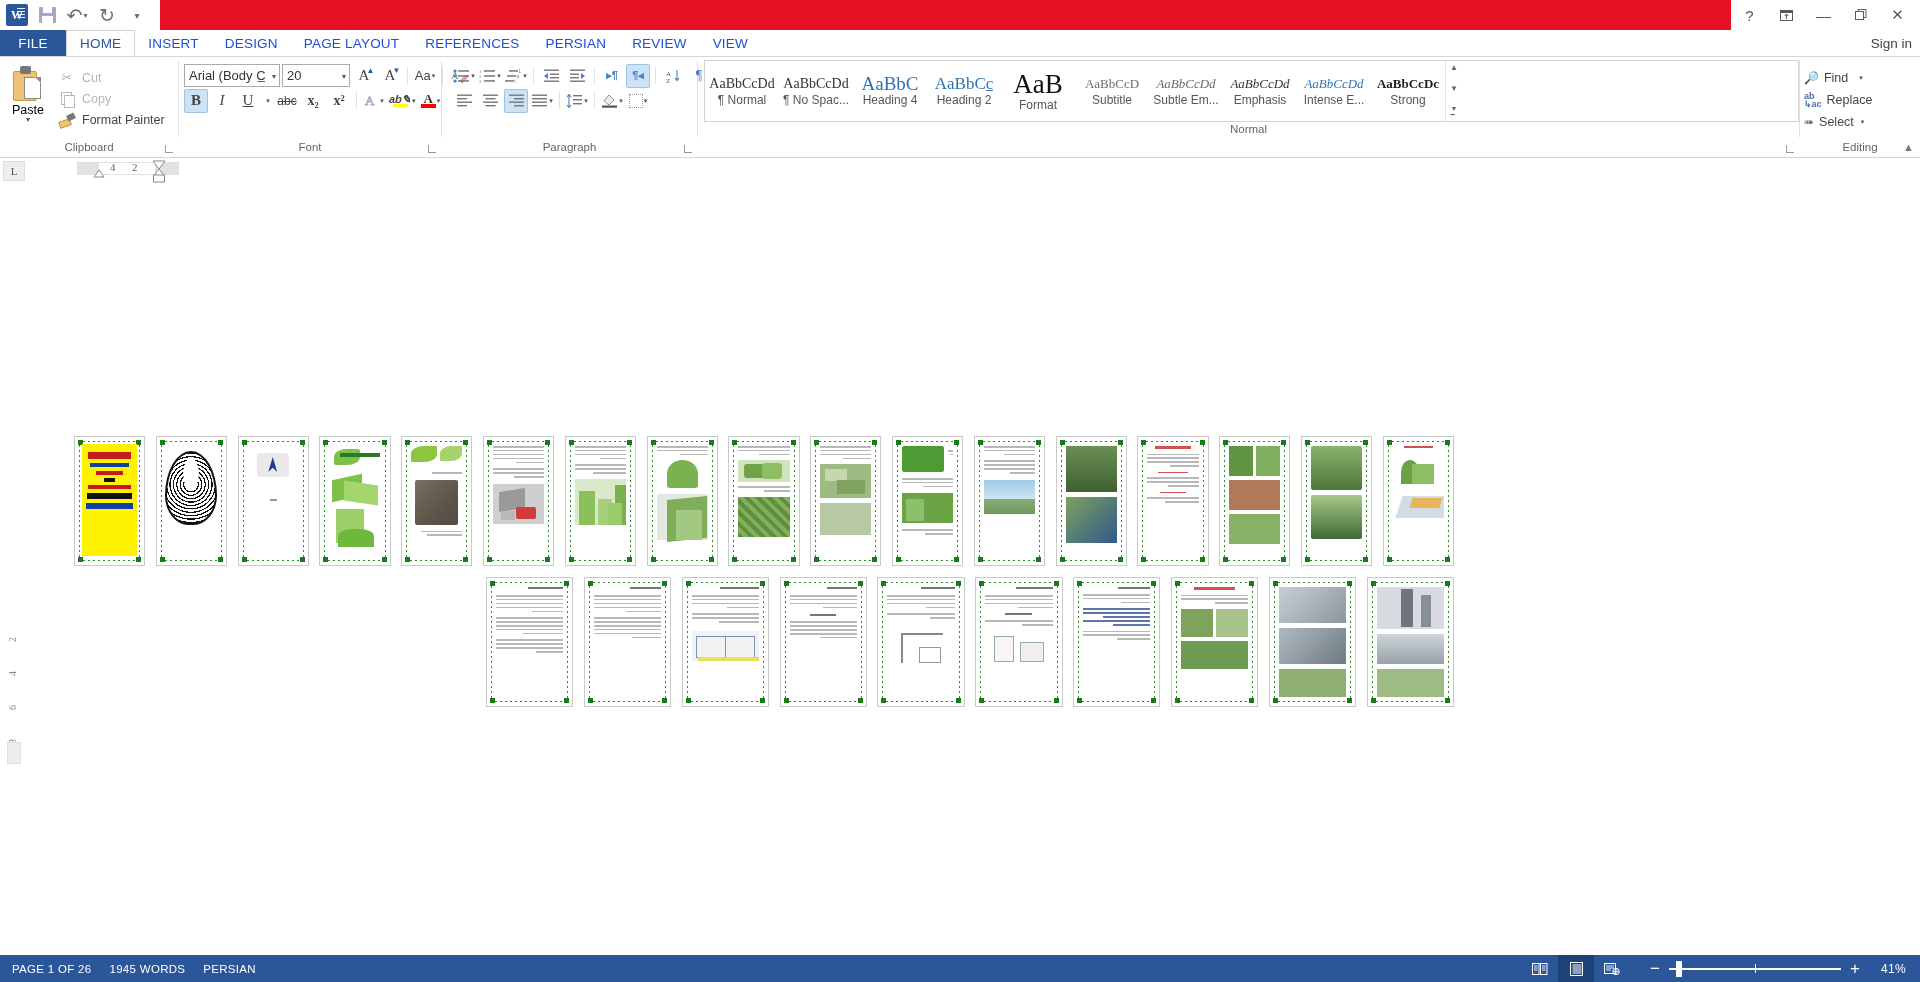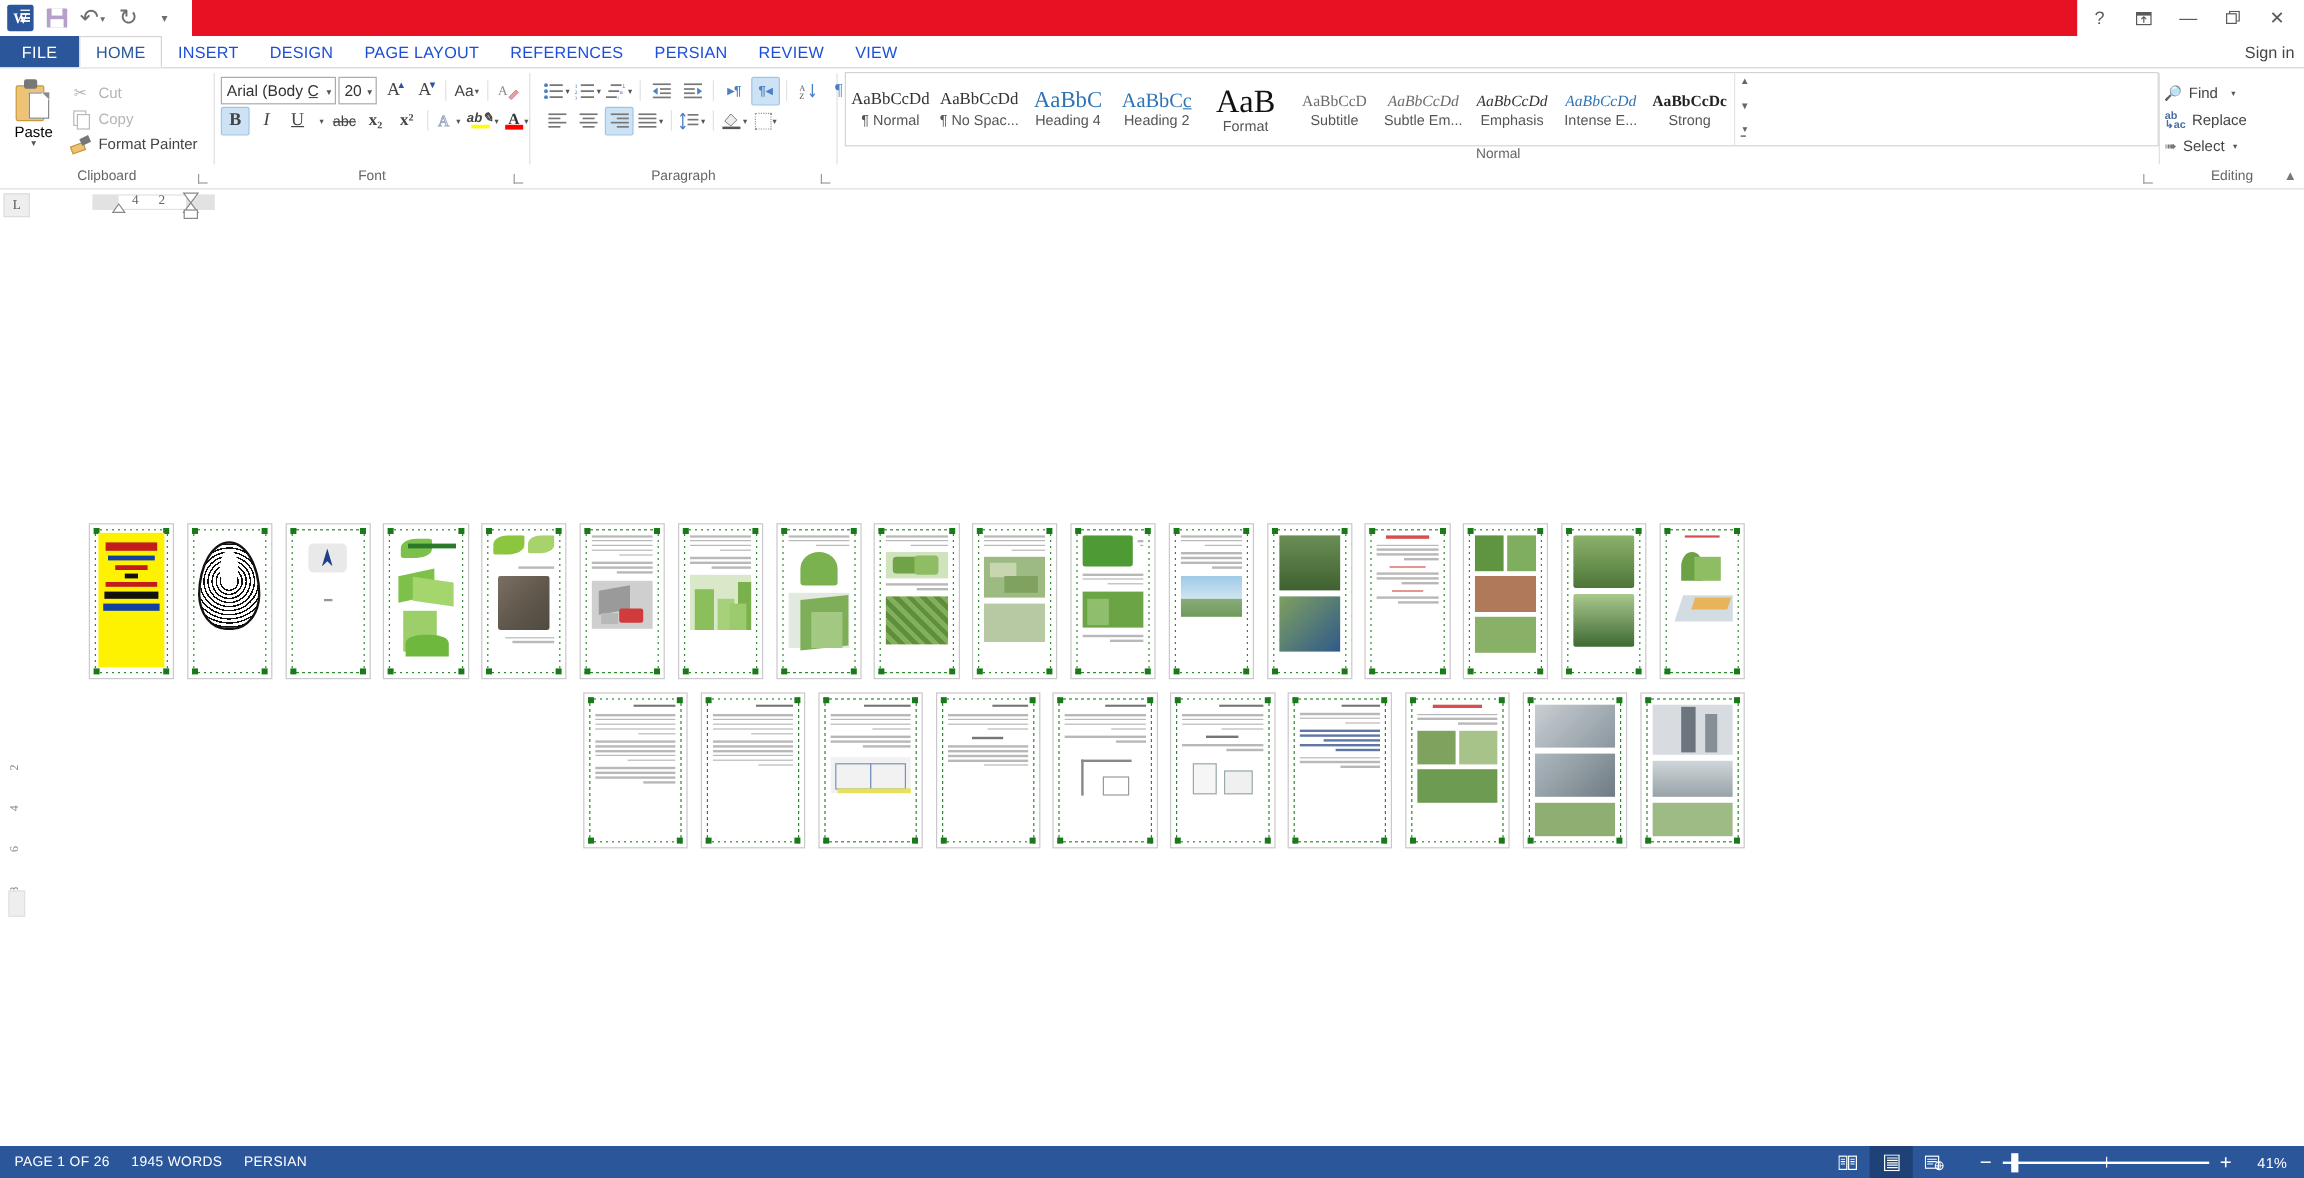--- a/index.html
+++ b/index.html
@@ -119,21 +119,21 @@
   
   .g-font { width:262px; }
   .fontrow { display:flex; align-items:center; height:25px; padding-left:5px; gap:2px;}
   .combo {
     height:23px; border:1px solid #ABABAB; background:#fff; display:flex;align-items:center;
     font-size:13px; color:#333; padding-left:4px; position:relative;
   }
   .combo .cv{ overflow:hidden; white-space:nowrap; }
   .combo .ca{ position:absolute; right:3px; top:7px; font-size:8px; color:#555; }
   .c-fontname { width:96px; }
-  .c-fontsize { width:32px; }
+  .c-fontsize { width:68px; }
   .rb { height:24px; min-width:24px; display:flex; align-items:center; justify-content:center;
     font-size:13px; color:#444; border:1px solid transparent; border-radius:2px; }
   .rb.on { background:#CEE2F5; border-color:#9ec5e8; }
   .vsep { width:1px; height:17px; background:#e2e2e2; margin:0 3px; }
   .growA{font-family:"Liberation Serif",serif;font-size:15px;position:relative;}
   .growA sup{font-size:8px;color:#2B579A;position:absolute;top:-1px;right:-5px;}
   .bold{font-weight:bold;font-family:"Liberation Serif",serif;font-size:15px;}
   .ital{font-style:italic;font-family:"Liberation Serif",serif;font-size:15px;}
   .undl{text-decoration:underline;font-family:"Liberation Serif",serif;font-size:15px;}
   .strk{text-decoration:line-through;font-size:12px;}

